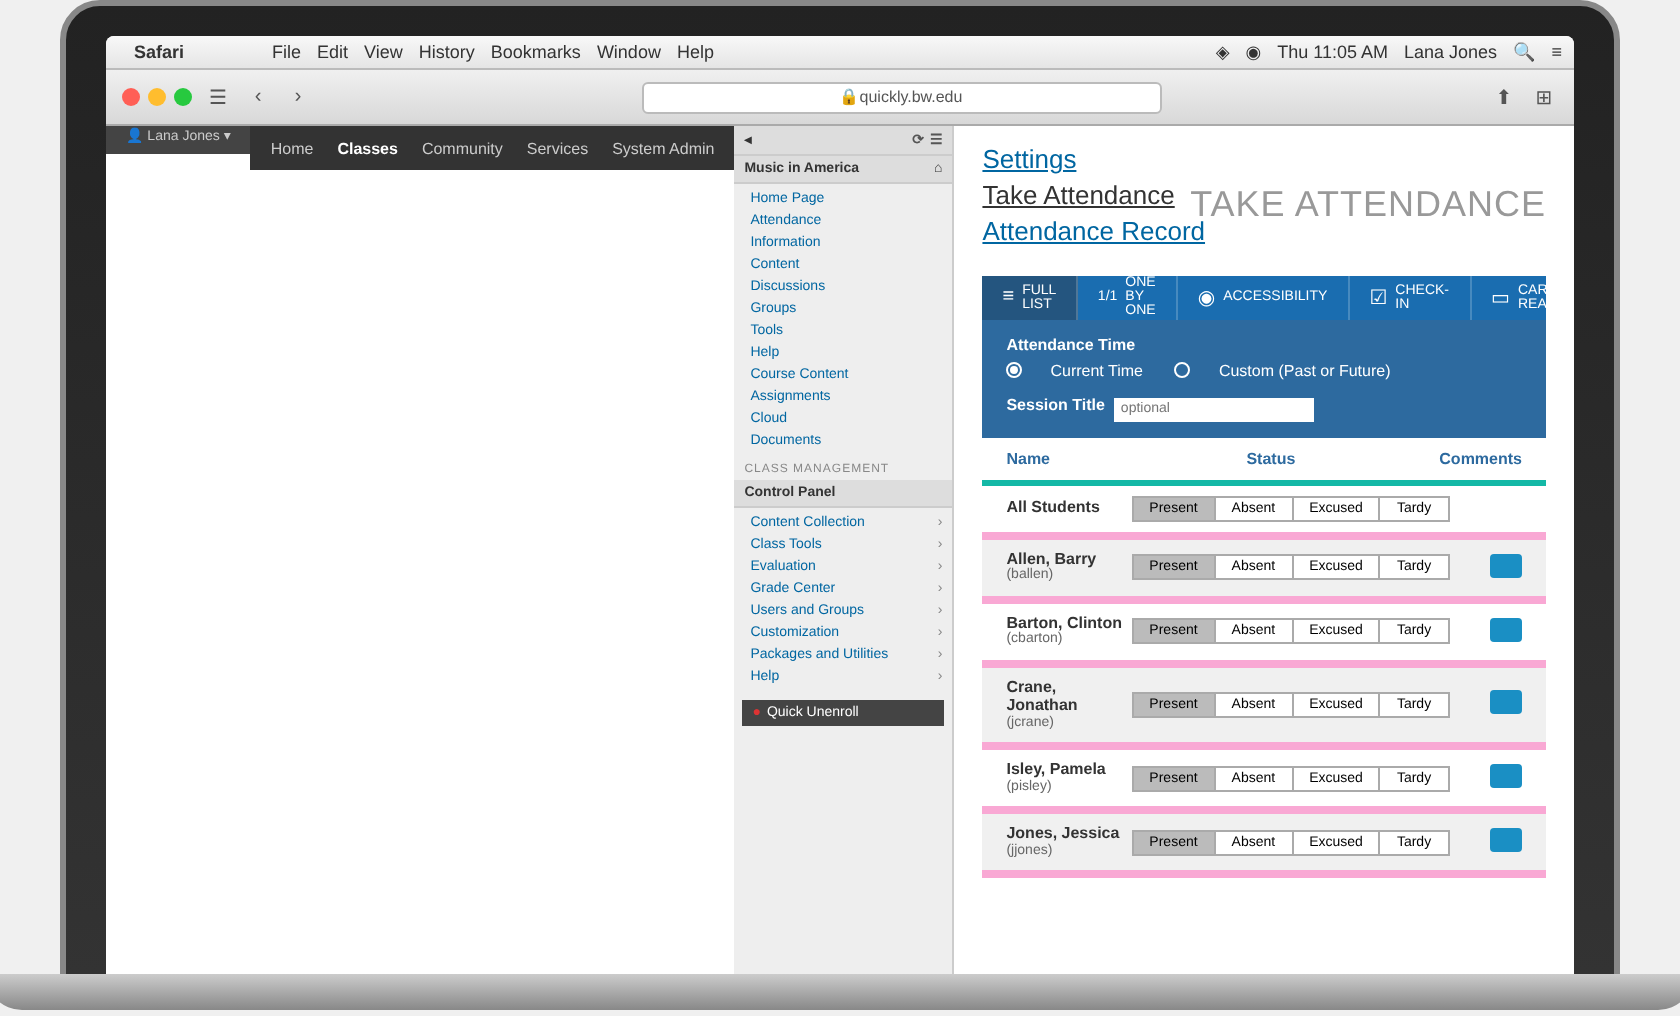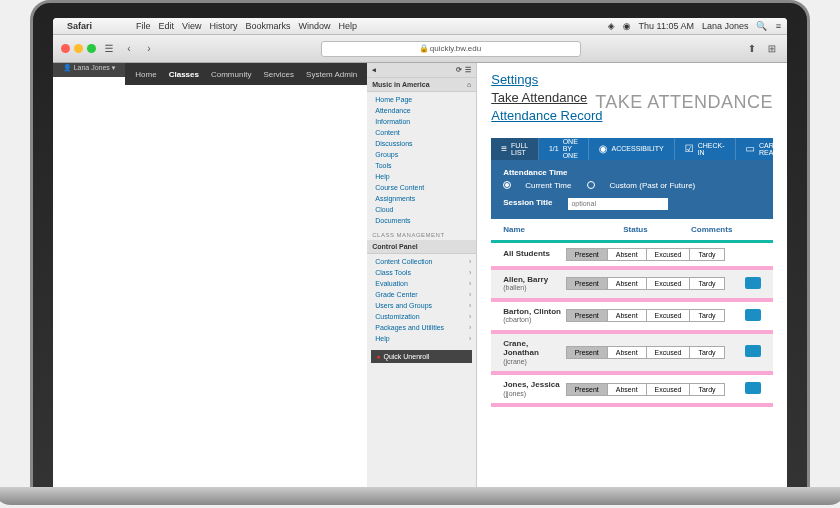--- a/index.html
+++ b/index.html
@@ -38,24 +38,24 @@
 .tabbar{background:#1a6db0;height:22px;display:flex;margin-top:12px;font-size:7px;color:#fff}
 .tab{padding:0 10px;display:flex;align-items:center;gap:4px;border-right:1px solid rgba(255,255,255,0.2);cursor:pointer}
 .tab.active{background:#24557f}
 .tab .ic{font-size:10px}
 .panel{background:#2d6a9f;padding:8px 12px;color:#fff;font-size:8px}
 .panel .label{font-weight:bold;margin-bottom:4px}
 .radios{display:flex;gap:16px;align-items:center;margin-bottom:8px}
 .radios label{display:flex;align-items:center;gap:14px}
 .radio{width:8px;height:8px;border-radius:50%;border:1px solid #fff;display:inline-block;position:relative}
 .radio.on::after{content:"";position:absolute;inset:1px;background:#fff;border-radius:50%}
-.sessionrow{display:flex;align-items:flex-start;gap:16px}
+.sessionrow{display:flex;align-items:flex-end;gap:5px}
 .sessionrow input{width:100px;height:12px;font-size:7px;border:none;padding:0 3px}
 .thead{display:flex;padding:6px 12px;font-size:8px;color:#2d6a9f;font-weight:bold;border-bottom:3px solid #14b8a6}
-.thead .c1{width:120px}.thead .c2{flex:1}.thead .c3{width:70px;}
+.thead .c1{width:120px}.thead .c2{flex:1}.thead .c3{width:70px;text-align:right}
 .rows{font-size:8px}
 .row{display:flex;align-items:center;padding:5px 12px;border-bottom:4px solid #f9a8d4}
 .row:nth-child(even){background:#f0f0f0}
 .row .c1{width:120px;font-weight:bold;color:#333;line-height:1.2}
 .row .c1 .sub{font-weight:normal;color:#666;font-size:7px}
 .row .c2{flex:1;display:flex;gap:0}
 .segbtn{border:1px solid #aaa;padding:2px 8px;font-size:7px;background:#fff;cursor:pointer;margin-left:-1px}
 .segbtn:first-child{margin-left:0}
 .segbtn.sel{background:#bbb}
 .row .c3{width:70px;text-align:right}
@@ -240,20 +240,30 @@
                 <div class="c1">Crane, Jonathan<div class="sub">(jcrane)</div></div>
                 <div class="c2">
                   <span class="segbtn sel">Present</span>
                   <span class="segbtn">Absent</span>
                   <span class="segbtn">Excused</span>
                   <span class="segbtn">Tardy</span>
                 </div>
                 <div class="c3"><span class="comment"></span></div>
               </div>
               <div class="row">
+                <div class="c1">Isley, Pamela<div class="sub">(pisley)</div></div>
+                <div class="c2">
+                  <span class="segbtn sel">Present</span>
+                  <span class="segbtn">Absent</span>
+                  <span class="segbtn">Excused</span>
+                  <span class="segbtn">Tardy</span>
+                </div>
+                <div class="c3"><span class="comment"></span></div>
+              </div>
+              <div class="row">
                 <div class="c1">Jones, Jessica<div class="sub">(jjones)</div></div>
                 <div class="c2">
                   <span class="segbtn sel">Present</span>
                   <span class="segbtn">Absent</span>
                   <span class="segbtn">Excused</span>
                   <span class="segbtn">Tardy</span>
                 </div>
                 <div class="c3"><span class="comment"></span></div>
               </div>
             </div>

